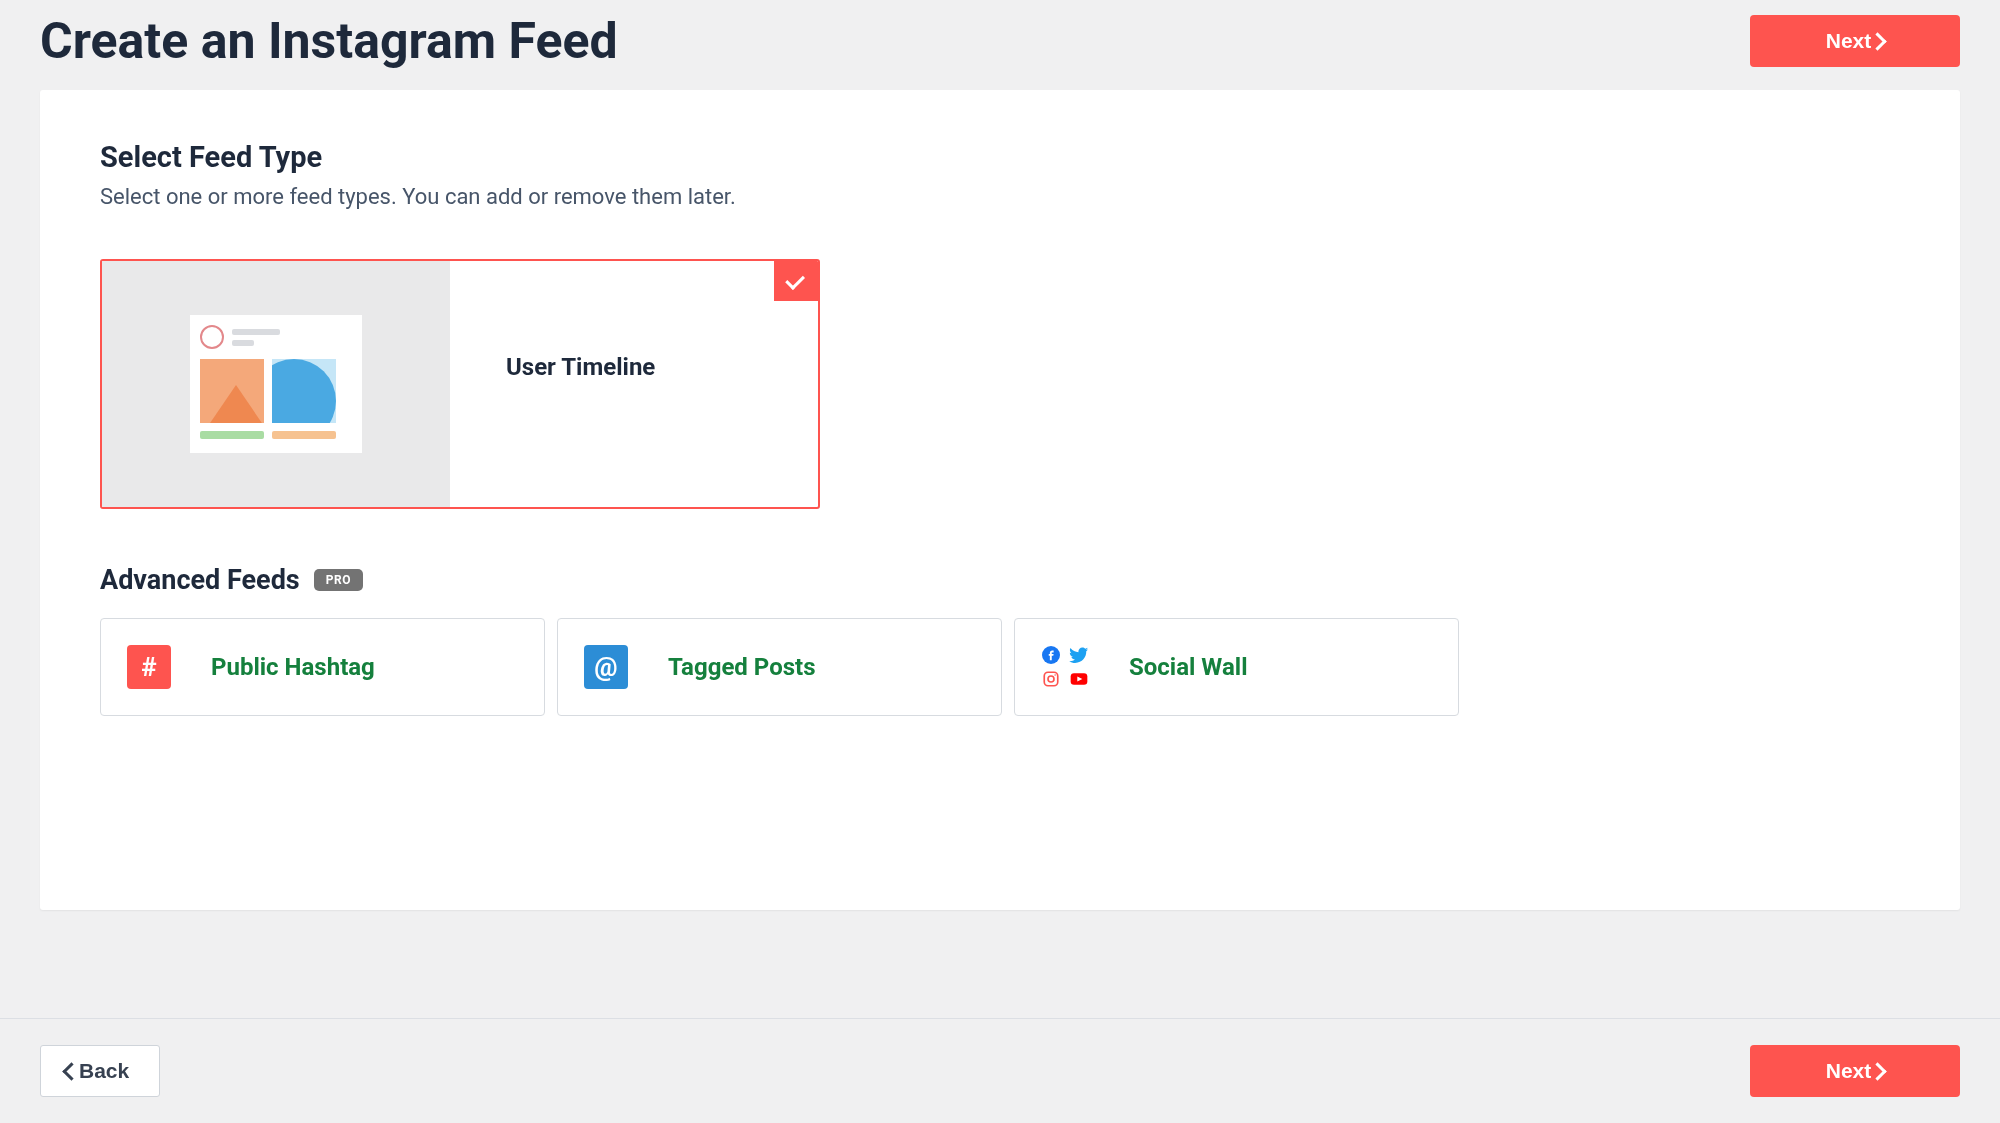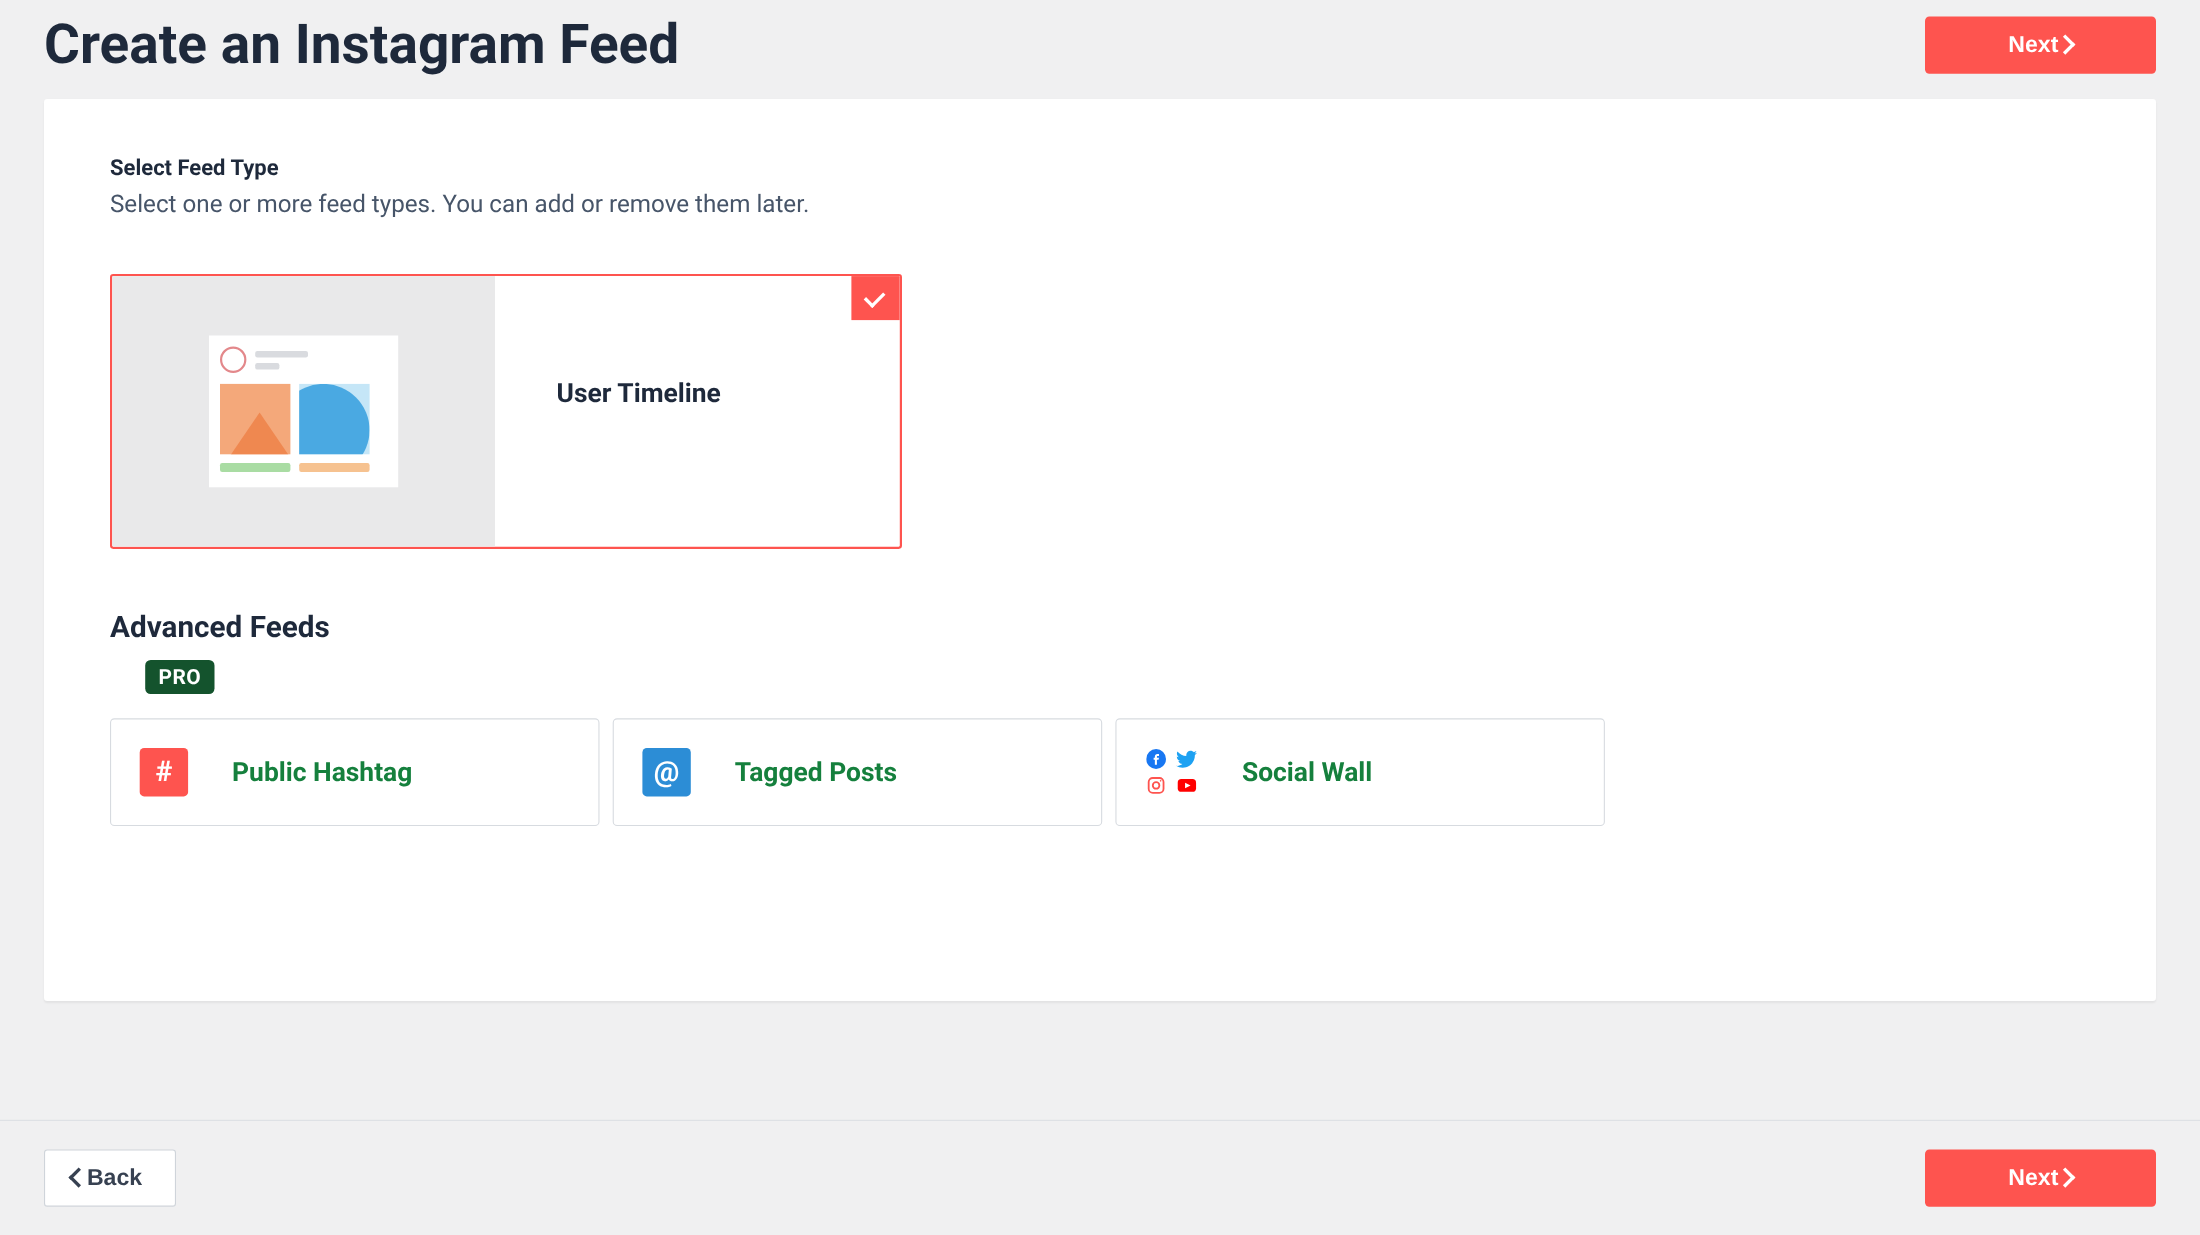--- a/index.html
+++ b/index.html
@@ -59,21 +59,21 @@
 
   .card {
     background: #fff;
     margin: 0 40px;
     border-radius: 3px;
     box-shadow: 0 1px 2px rgba(0,0,0,0.06);
     padding: 50px 60px 110px 60px;
     min-height: 820px;
   }
   .section-title {
-    font-size: 20px;
+    font-size: 29px;
     font-weight: 700;
     color: #1e293b;
     margin-bottom: 10px;
   }
   .section-sub {
     font-size: 22px;
     color: #475569;
     margin-bottom: 50px;
   }
 
@@ -161,31 +161,30 @@
     color: #1e293b;
     margin-bottom: 12px;
   }
   .feed-text p {
     font-size: 20px;
     line-height: 1.5;
     color: #6b7280;
     max-width: 240px;
   }
 
-  .adv-header { display:flex; align-items:flex-start; gap:14px; margin-bottom:22px;flex-direction:column;}
+  .adv-header { display:flex; align-items:center; gap:14px; margin-bottom:22px;}
   .adv-title { font-size:27px; font-weight:700; color:#1e293b;}
   .pro-badge {
-    background:#14532d;
+    background:#737373;
     color:#fff;
-    font-size:19px;
+    font-size:12px;
     font-weight:700;
     padding:4px 12px;
     border-radius:5px;
     letter-spacing:0.5px;
-    margin-left:32px;
   }
   .adv-row { display:flex; gap:12px; }
   .adv-card {
     border:1px solid #d7dbe0;
     border-radius:4px;
     background:#fff;
     width:445px;
     height:98px;
     display:flex;
     align-items:center;

